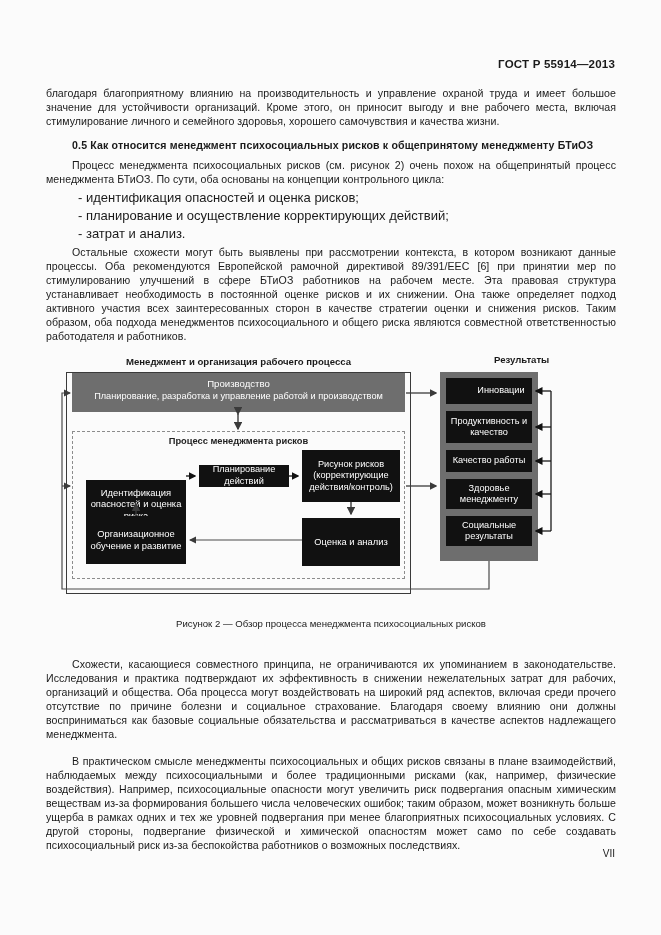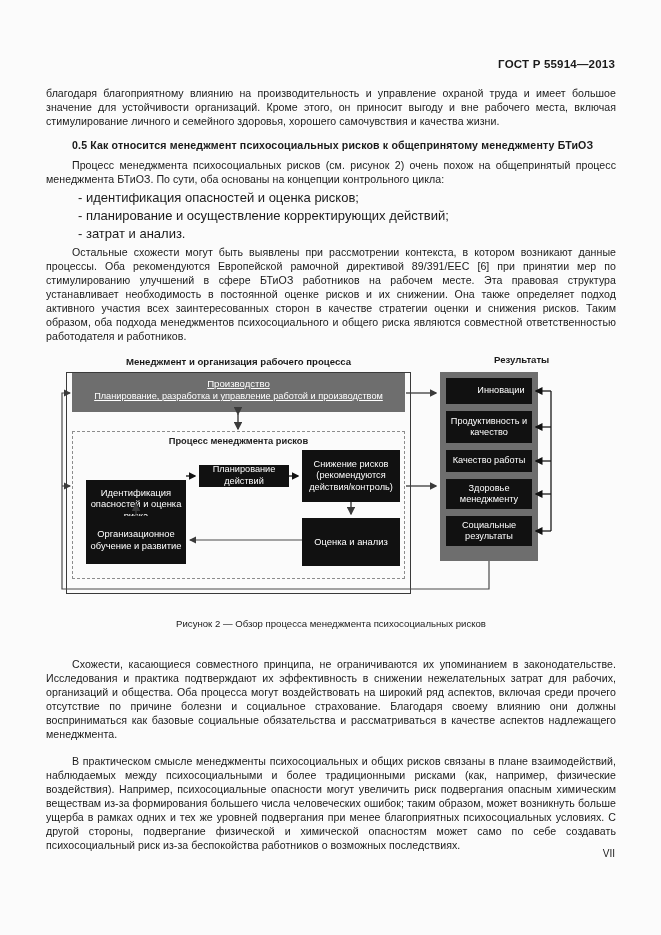--- a/index.html
+++ b/index.html
@@ -95,21 +95,20 @@
   }
   .prod-bar {
     position: absolute;
     left: 26px; top: 21px;
     width: 333px; height: 39px;
     background: #6e6e6e;
     color: #ffffff;
     text-align: center;
     box-sizing: border-box;
     padding-top: 5px;
-    text-decoration: underline;
   }
   .prod-bar .l1 { font-size: 9.6px; line-height: 12px; }
   .prod-bar .l2 { font-size: 9.2px; line-height: 12px; }
 
   .dashed-box {
     position: absolute;
     left: 26px; top: 79px;
     width: 333px; height: 148px;
     border: 1px dashed #8c8c8c;
     box-sizing: border-box;
@@ -229,21 +228,21 @@
     <div class="prod-bar">
       <div class="l1">Производство</div>
       <div class="l2">Планирование, разработка и управление работой и производством</div>
     </div>
 
     <div class="dashed-box"></div>
     <div class="dashed-title">Процесс менеджмента рисков</div>
 
     <div class="bbox b-ident">Идентификация опасностей и оценка риска</div>
     <div class="bbox b-plan">Планирование действий</div>
-    <div class="bbox b-reduce">Снижение рисков (рекомендуются действия/контроль)</div>
+    <div class="bbox b-reduce">Рисунок рисков (корректирующие действия/контроль)</div>
     <div class="bbox b-org">Организационное обучение и развитие</div>
     <div class="bbox b-eval">Оценка и анализ</div>
 
     <div class="results-panel"></div>
     <div class="rbox r0">Инновации</div>
     <div class="rbox r1">Продуктивность и качество</div>
     <div class="rbox r2">Качество работы</div>
     <div class="rbox r3">Здоровье менеджменту</div>
     <div class="rbox r4">Социальные результаты</div>
 

